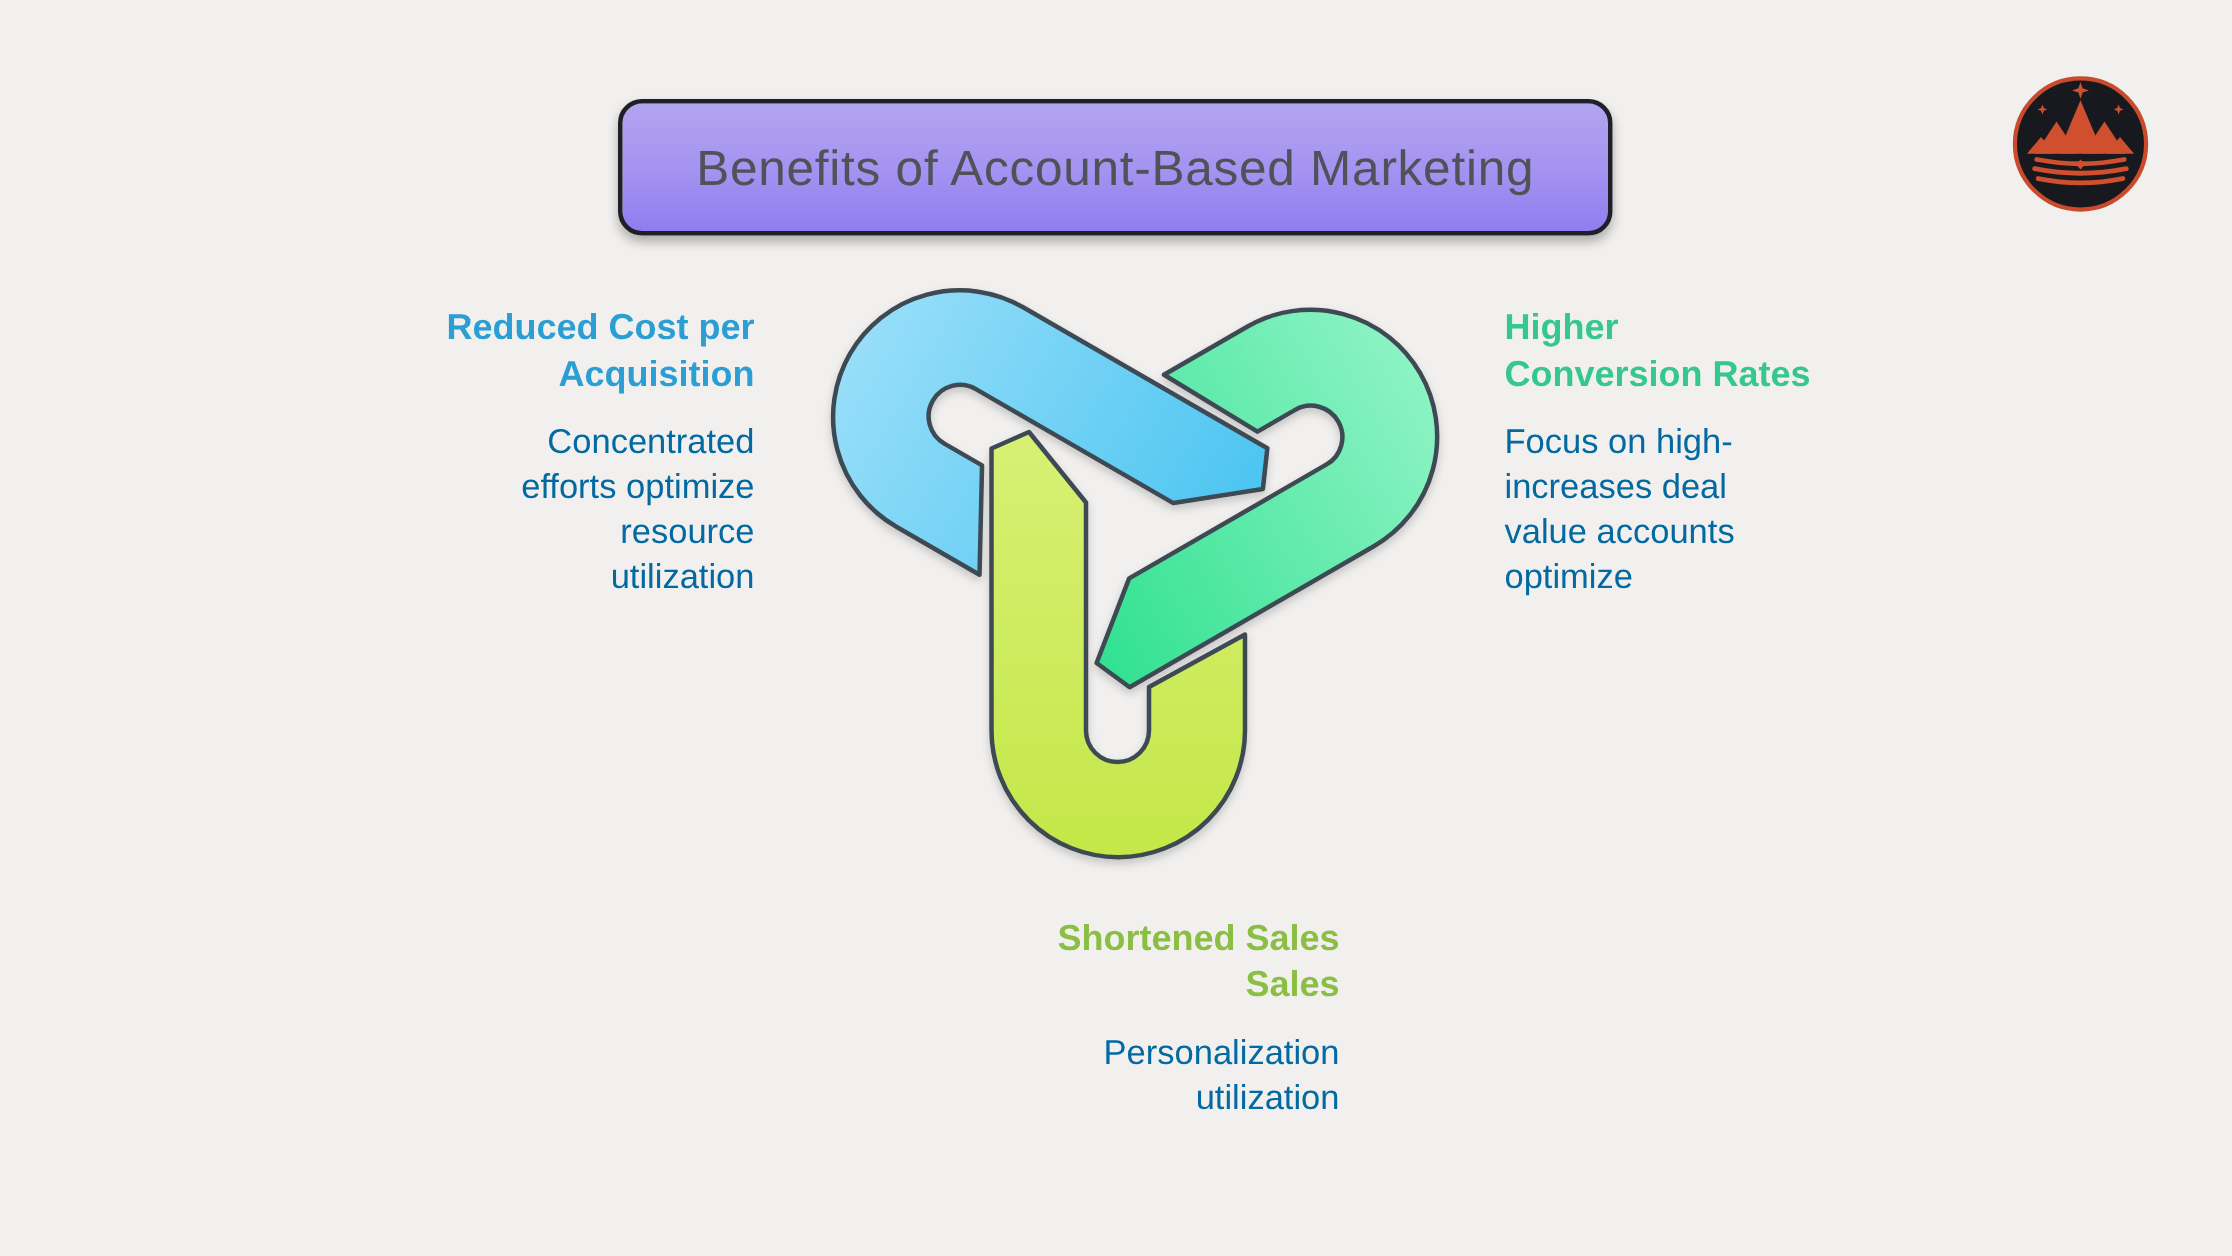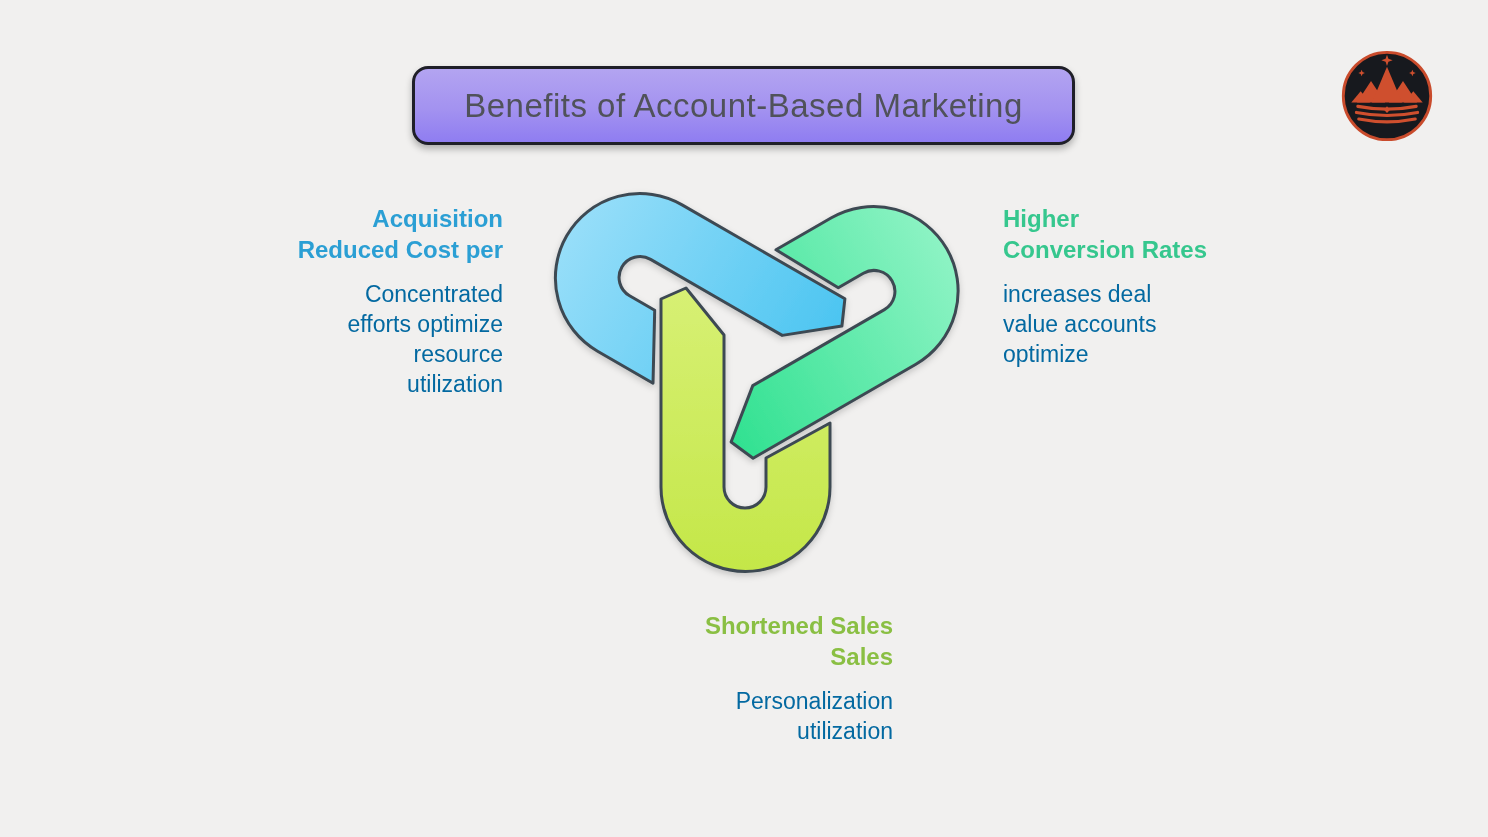--- a/index.html
+++ b/index.html
@@ -7,21 +7,21 @@
     width:1488px;height:837px;
     background:#f1f0ef;
     font-family:"Liberation Sans", sans-serif;
     position:relative;
     overflow:hidden;
   }
   .stage{position:absolute;left:0;top:0;width:1488px;height:837px;}
 
   
   .banner{
-    position:absolute;left:412px;top:66px;width:663px;height:79px;
+    position:absolute;left:412px;top:66px;width:663px;height:91px;
     box-sizing:border-box;
     background:linear-gradient(180deg,#b3a4f1 0%,#a392f0 55%,#8f7df1 100%);
     border:3.5px solid #1f1f28;
     border-radius:16px;
     display:flex;align-items:center;justify-content:center;
     box-shadow:0 4px 7px rgba(0,0,0,0.28);
   }
   .banner span{
     font-size:33px;font-weight:500;color:#50525a;letter-spacing:0.5px;
   }
@@ -98,37 +98,38 @@
     </defs>
     <g filter="url(#ds)" stroke="#3e4a53" stroke-width="3" stroke-linejoin="round">
       <use href="#loop" fill="url(#gB)" transform="rotate(120 753 352)"></use>
       <use href="#loop" fill="url(#gG)" transform="rotate(-120 753 352)"></use>
       <use href="#loop" fill="url(#gY)"></use>
     </g>
   </svg>
 
   <div class="benefit left">
     <div class="bh">
+      <span>Reduced Cost per</span>
       <span>Acquisition</span>
-      <span>Reduced Cost per</span>
     </div>
     <div class="bb">
       <span>Concentrated</span>
       <span>efforts optimize</span>
       <span>resource</span>
       <span>utilization</span>
     </div>
   </div>
 
   <div class="benefit right">
     <div class="bh">
       <span>Higher</span>
       <span>Conversion Rates</span>
     </div>
     <div class="bb">
+      <span>Focus on high-</span>
       <span>increases deal</span>
       <span>value accounts</span>
       <span>optimize</span>
     </div>
   </div>
 
   <div class="benefit bottom">
     <div class="bh">
       <span>Shortened Sales</span>
       <span>Sales</span>

